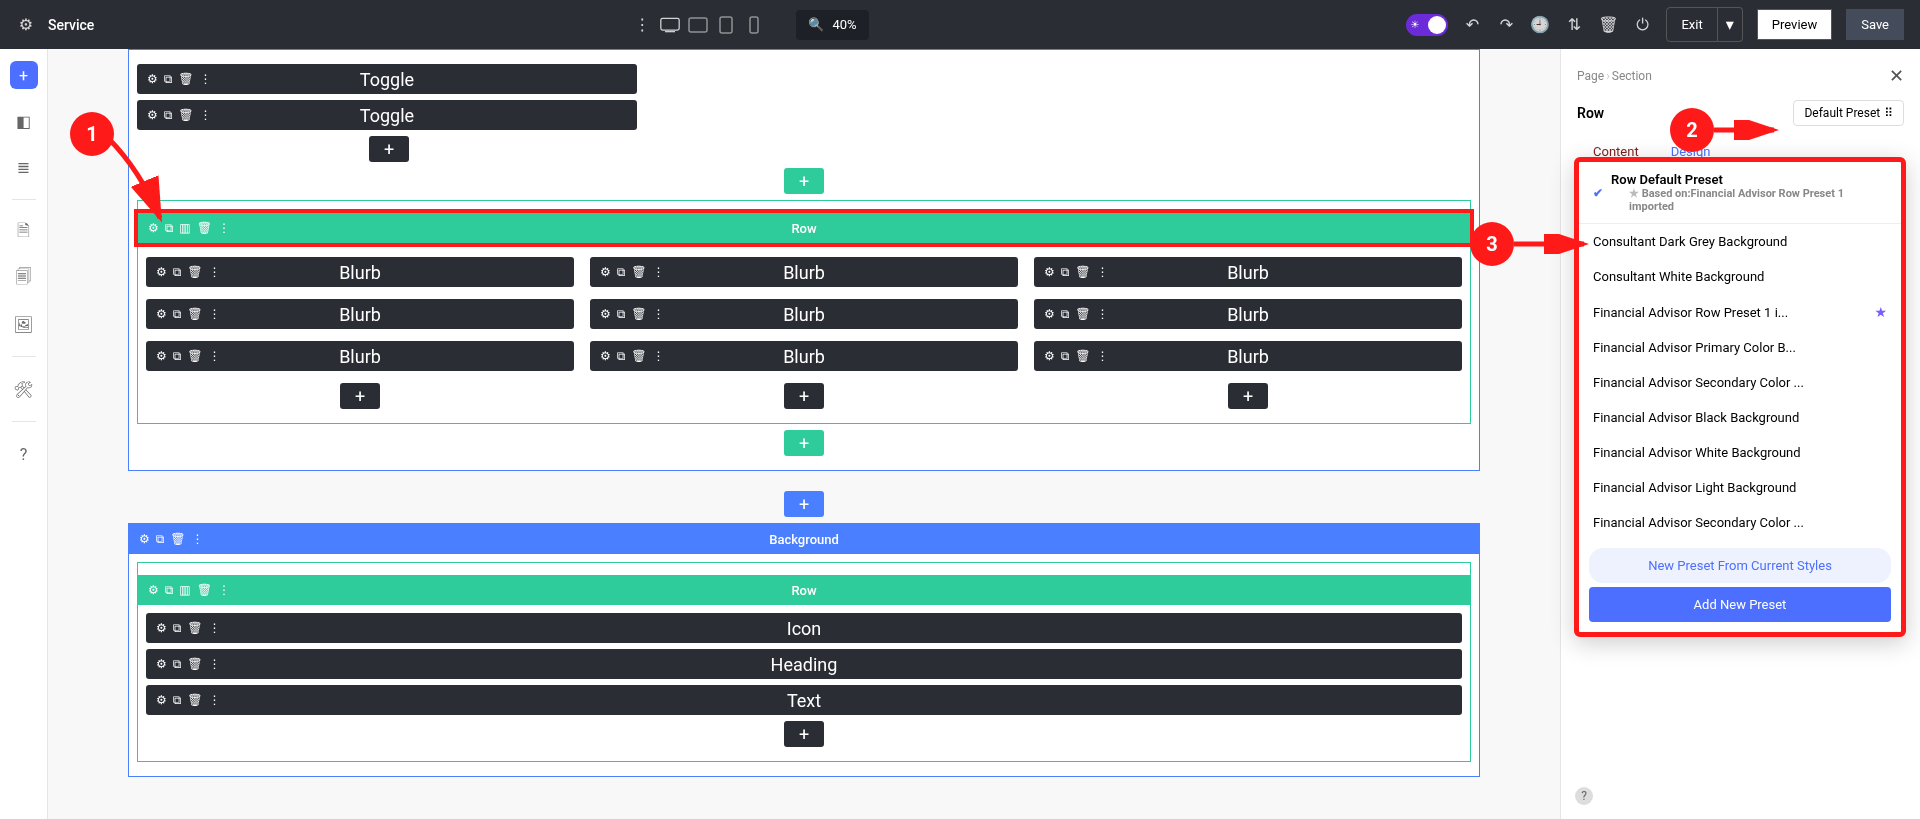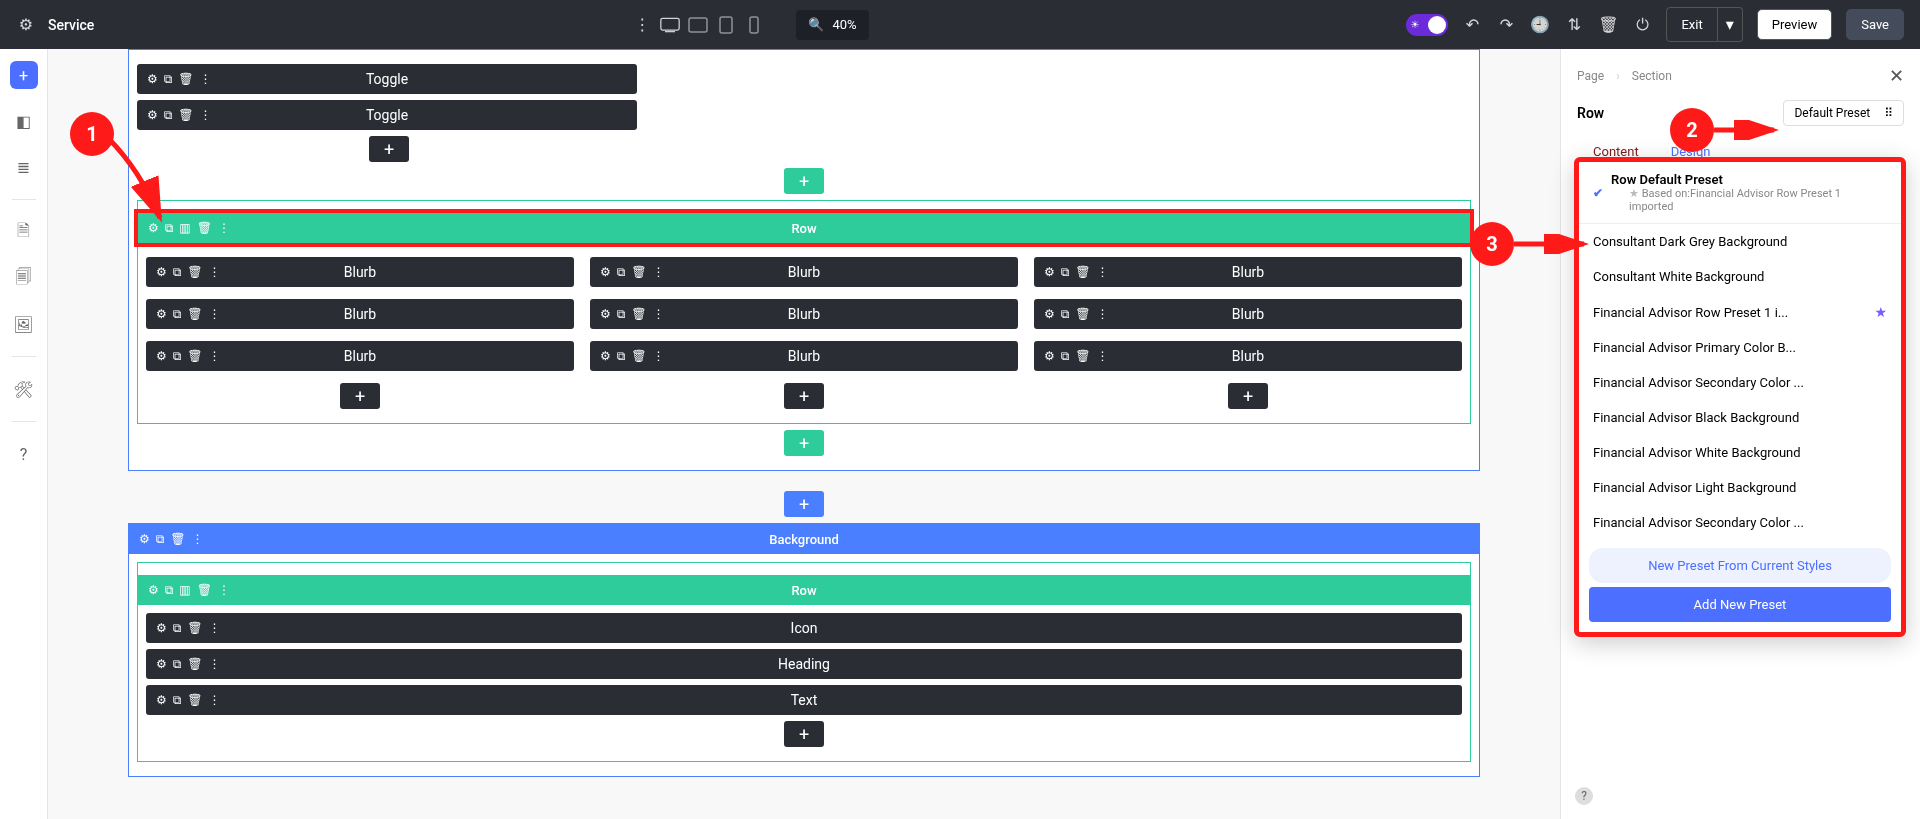--- a/index.html
+++ b/index.html
@@ -7,64 +7,64 @@
 .topbar{height:49px;background:#2b2d35;display:flex;align-items:center;padding:0 16px;color:#fff;gap:12px}
 .topbar .title{font-size:14px;font-weight:500}
 .topbar-spacer{flex:1}
 .device-switcher{display:flex;align-items:center;gap:8px;margin-right:20px}
 .zoom-box{background:#1e2028;border-radius:4px;height:30px;display:flex;align-items:center;padding:0 12px;gap:8px;font-size:13px}
 .tb-icon{width:20px;height:20px;display:flex;align-items:center;justify-content:center;opacity:.8;cursor:pointer}
 .tb-right{display:flex;align-items:center;gap:14px}
 .toggle-pill{width:42px;height:22px;border-radius:11px;background:#6c2bd9;display:flex;align-items:center;padding:2px;position:relative}
 .toggle-pill::before{content:"☀";font-size:10px;position:absolute;left:4px;color:#fff}
 .toggle-knob{width:18px;height:18px;border-radius:50%;background:#fff;margin-left:auto}
-.btn{border:1px solid #555;background:transparent;color:#fff;border-radius:5px;padding:7px 14px;font-size:13px;cursor:pointer}
+.btn{border:1px solid #555;background:transparent;color:#fff;border-radius:0;padding:7px 14px;font-size:13px;cursor:pointer}
 .btn-primary{background:#fff;color:#000}
 .btn-save{background:#444b5a;border-color:#444b5a}
 .exit-split{display:flex}
 .exit-split .btn{border-radius:4px 0 0 4px}
 .exit-caret{border:1px solid #555;border-left:none;border-radius:0 4px 4px 0;padding:7px 8px;color:#fff;cursor:pointer}
 .left-rail{position:absolute;left:0;top:49px;bottom:0;width:48px;background:#fff;border-right:1px solid #e5e5e5;display:flex;flex-direction:column;align-items:center;padding-top:12px;gap:18px}
 .rail-btn{width:28px;height:28px;border-radius:6px;display:flex;align-items:center;justify-content:center;font-size:16px;color:#666;cursor:pointer}
 .rail-btn.primary{background:#4c6fff;color:#fff}
 .rail-sep{width:24px;height:1px;background:#e5e5e5}
 .canvas{position:absolute;left:48px;top:49px;right:360px;bottom:0;overflow:auto;padding:0 80px}
 .section-wrap{border:1px solid #4a7fff;padding:8px;margin-bottom:20px;background:#fff}
 .module-bar{background:#2b2d35;color:#fff;height:30px;display:flex;align-items:center;margin:6px 0;position:relative;border-radius:3px}
 .module-bar.wide{margin-left:8px;margin-right:8px}
 .module-controls{display:flex;align-items:center;gap:6px;padding:0 10px;font-size:12px}
-.module-label{position:absolute;left:50%;transform:translateX(-50%);font-size:14px}
+.module-label{position:absolute;left:50%;transform:translateX(-50%);font-size:18px}
 .row-bar{background:#2ecc9a;color:#fff;height:30px;display:flex;align-items:center;margin:8px 0;position:relative}
 .row-bar.selected{outline:4px solid #ff1a1a}
 .row-controls{display:flex;align-items:center;gap:6px;padding:0 10px;font-size:12px}
 .row-label{position:absolute;left:50%;transform:translateX(-50%);font-size:13px;font-weight:500}
 .add-pill{width:40px;height:26px;background:#2ecc9a;border-radius:3px;display:flex;align-items:center;justify-content:center;color:#fff;margin:6px auto;font-size:18px;cursor:pointer}
 .add-pill.dark{background:#2b2d35}
 .add-pill.blue{background:#4a7fff}
 .cols{display:flex;gap:16px;padding:0 8px}
 .col{flex:1;display:flex;flex-direction:column}
 .module-half{width:500px}
 .section-bar{background:#4a7fff;color:#fff;height:30px;display:flex;align-items:center;position:relative;margin-bottom:8px}
 .row-outline{border:1px solid #2ecc9a;padding:4px 0 8px;margin:6px 0}
 .inspector{position:absolute;right:0;top:49px;bottom:0;width:360px;background:#fff;border-left:1px solid #e5e5e5;padding:16px;overflow:visible}
-.breadcrumb{font-size:12px;color:#888;display:flex;align-items:center;gap:12px;margin-bottom:14px}
+.breadcrumb{font-size:12px;color:#888;display:flex;align-items:center;gap:2px;margin-bottom:14px}
 .breadcrumb .sep{color:#ccc}
 .insp-close{margin-left:auto;font-size:18px;cursor:pointer;color:#555}
 .insp-header{display:flex;align-items:center;justify-content:space-between;margin-bottom:10px}
 .insp-title{font-size:14px;font-weight:600}
-.preset-btn{border:1px solid #ddd;border-radius:4px;padding:5px 10px;font-size:12px;display:flex;align-items:center;gap:14px;cursor:pointer}
+.preset-btn{border:1px solid #ddd;border-radius:4px;padding:5px 10px;font-size:12px;display:flex;align-items:center;gap:4px;cursor:pointer}
 .tabs{display:flex;border-bottom:1px solid #eee;margin-bottom:12px}
 .tab{padding:8px 16px;font-size:13px;color:#7f1d1d;cursor:pointer}
 .tab.active{color:#4c6fff;border-bottom:2px solid #4c6fff}
 .insp-section-title{font-size:12px;font-weight:600;margin:14px 0 8px;display:flex;justify-content:space-between;color:#444}
 .preset-dropdown{position:absolute;top:108px;right:14px;width:332px;background:#fff;border:5px solid #ff1a1a;border-radius:6px;z-index:50;box-shadow:0 6px 24px rgba(0,0,0,.2)}
 .preset-item{padding:10px 14px;font-size:13px;cursor:pointer;display:flex;align-items:center;gap:8px;position:relative}
 .preset-item.current{font-weight:600}
 .preset-check{color:#4c6fff;font-size:12px}
-.preset-sub{font-size:11px;color:#888;font-weight:400;padding-left:18px}
+.preset-sub{font-size:11px;color:#888;font-weight:700;padding-left:18px}
 .preset-divider{height:1px;background:#eee}
 .preset-star{margin-left:auto;color:#7a5cff;font-size:14px}
 .preset-new-btn{background:#eef2ff;color:#4c6fff;margin:8px 10px 4px;border-radius:14px;padding:10px;text-align:center;font-size:13px;cursor:pointer}
 .preset-add-btn{background:#4c6fff;color:#fff;margin:4px 10px 10px;border-radius:4px;padding:10px;text-align:center;font-size:13px;cursor:pointer}
 .annot-badge{position:absolute;width:44px;height:44px;border-radius:50%;background:#ff1a1a;color:#fff;display:flex;align-items:center;justify-content:center;font-size:20px;font-weight:700;z-index:60}
 .annot-arrow{position:absolute;z-index:59}
 .help-dot{position:absolute;bottom:14px;left:14px;width:18px;height:18px;border-radius:50%;background:#ddd;color:#666;font-size:12px;display:flex;align-items:center;justify-content:center}
 svg{display:block}
 </style>
 </head>

